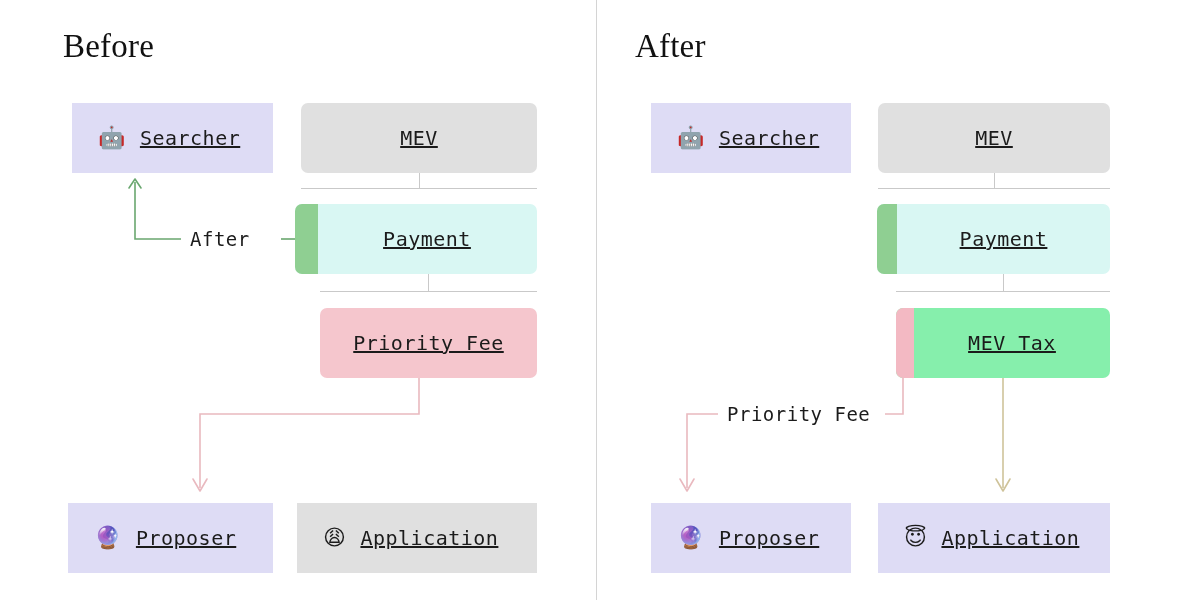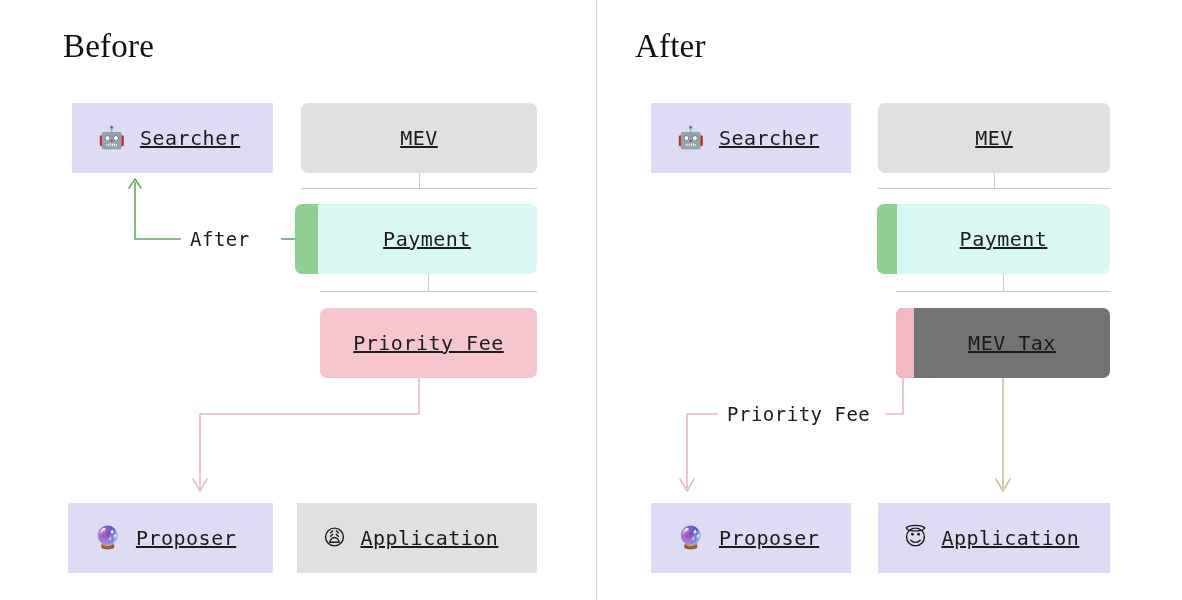--- a/index.html
+++ b/index.html
@@ -133,21 +133,21 @@
     <div class="rule" style="left:281px;top:188px;width:232px;"></div>
 
     <div class="node center" style="left:280px;top:204px;width:233px;height:70px;background:#d9f7f3;">
       <div class="seg" style="width:20px;background:#8fcf92;"></div>
       <span class="txt" style="position:relative;left:10px;">Payment</span>
     </div>
 
     <div class="vconn" style="left:406px;top:274px;height:17px;"></div>
     <div class="rule" style="left:299px;top:291px;width:214px;"></div>
 
-    <div class="node center" style="left:299px;top:308px;width:214px;height:70px;background:#737373;">
+    <div class="node center" style="left:299px;top:308px;width:214px;height:70px;background:#86efac;">
       <div class="seg" style="width:18px;background:#f3b9c3;"></div>
       <span class="txt" style="position:relative;left:9px;">MEV Tax</span>
     </div>
 
     <svg class="flow" style="left:0;top:0;width:585px;height:600px;">
       <path d="M306,378 L306,414 L288,414" stroke="#e9b9bf" stroke-width="1.6" fill="none"></path>
       <path d="M121,414 L90,414 L90,488" stroke="#e9b9bf" stroke-width="1.6" fill="none"></path>
       <path d="M83,479 L90,491 L97,479" stroke="#e9b9bf" stroke-width="1.6" fill="none" stroke-linecap="round" stroke-linejoin="round"></path>
     </svg>
     <div class="edge-label" style="left:130px;top:403px;">Priority Fee</div>

